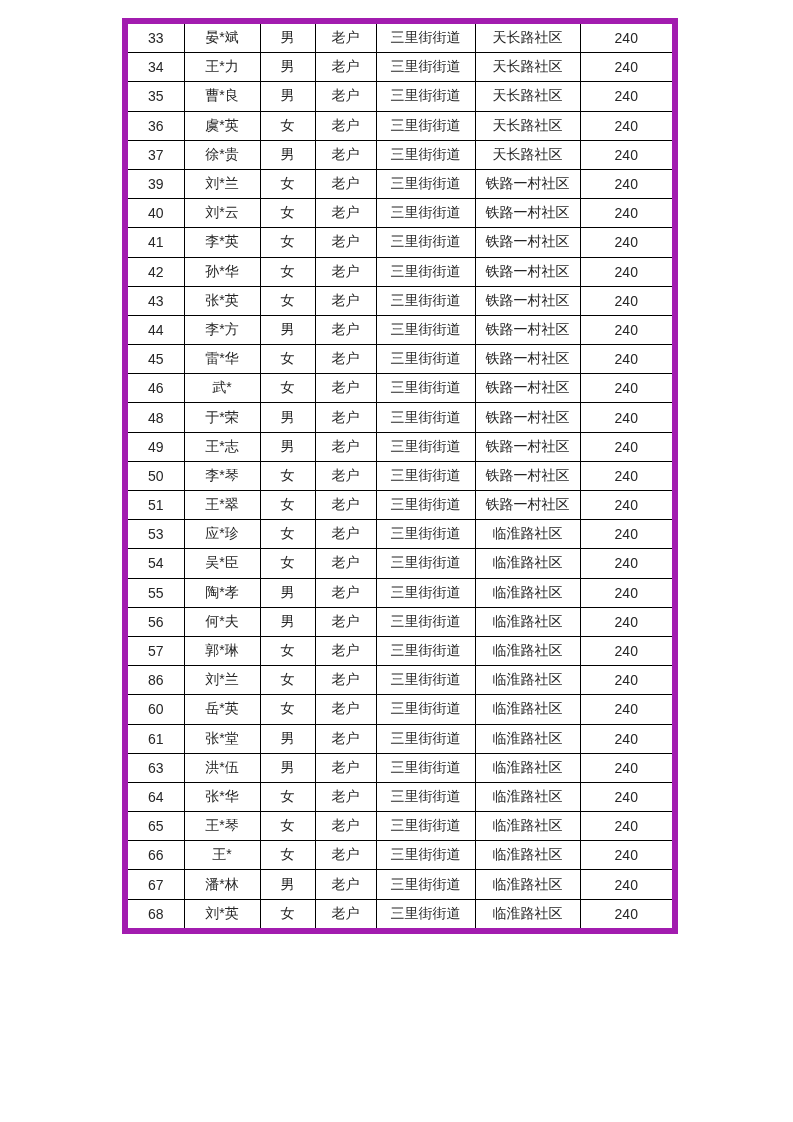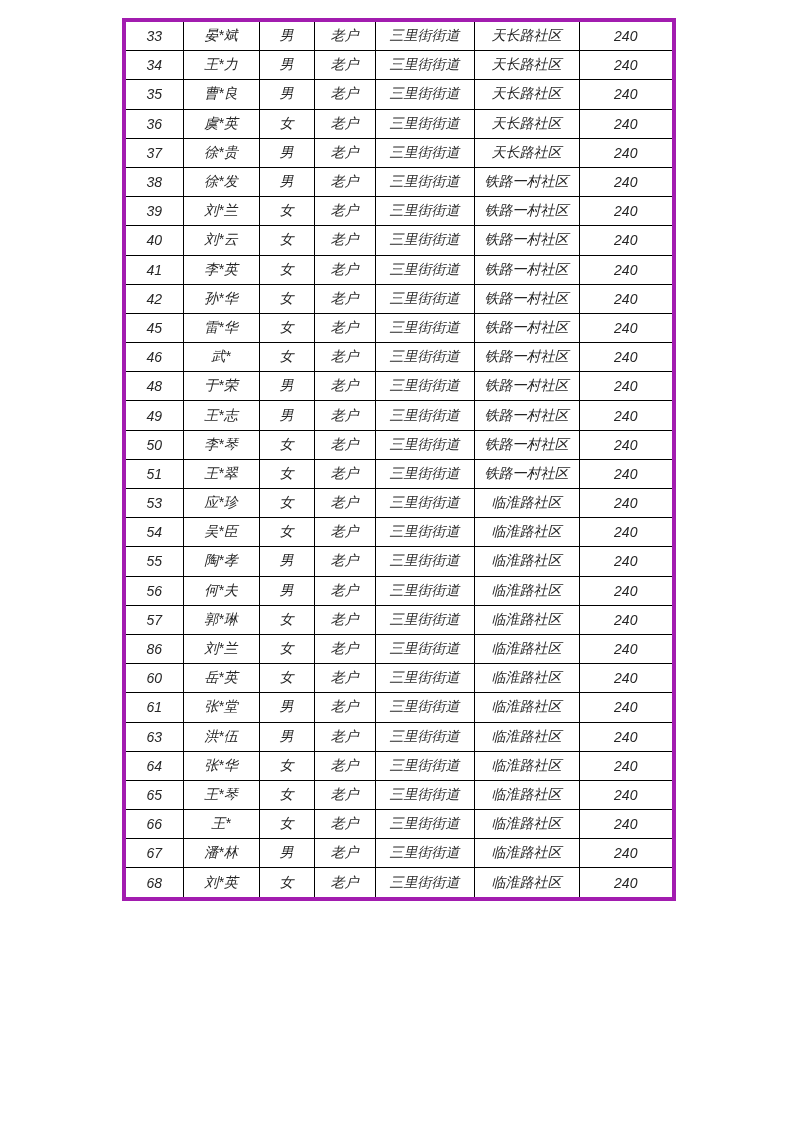--- a/index.html
+++ b/index.html
@@ -14,22 +14,21 @@
     font-family: "Liberation Sans", "DejaVu Sans", sans-serif;
     overflow: hidden;
   }
   .doc-table {
     position: absolute;
     left: 122px;
     top: 18px;
     width: 550px;
     border-collapse: collapse;
     table-layout: fixed;
-    border: 4px solid #a21caf;
-    font-style: italic;
+    border: 6px solid #a21caf;
   }
   .doc-table td {
     border: 1.5px solid #000000;
     text-align: center;
     vertical-align: middle;
     font-size: 14px;
     color: #262626;
     padding: 0;
     height: 28.2px; 
     white-space: nowrap;
@@ -96,29 +95,20 @@
       <tr>
         <td>37</td>
         <td>徐*贵</td>
         <td>男</td>
         <td>老户</td>
         <td>三里街街道</td>
         <td>天长路社区</td>
         <td>240</td>
       </tr>
       <tr>
-        <td>38</td>
-        <td>徐*发</td>
-        <td>男</td>
-        <td>老户</td>
-        <td>三里街街道</td>
-        <td>铁路一村社区</td>
-        <td>240</td>
-      </tr>
-      <tr>
         <td>39</td>
         <td>刘*兰</td>
         <td>女</td>
         <td>老户</td>
         <td>三里街街道</td>
         <td>铁路一村社区</td>
         <td>240</td>
       </tr>
       <tr>
         <td>40</td>
@@ -135,20 +125,38 @@
         <td>女</td>
         <td>老户</td>
         <td>三里街街道</td>
         <td>铁路一村社区</td>
         <td>240</td>
       </tr>
       <tr>
         <td>42</td>
         <td>孙*华</td>
         <td>女</td>
+        <td>老户</td>
+        <td>三里街街道</td>
+        <td>铁路一村社区</td>
+        <td>240</td>
+      </tr>
+      <tr>
+        <td>43</td>
+        <td>张*英</td>
+        <td>女</td>
+        <td>老户</td>
+        <td>三里街街道</td>
+        <td>铁路一村社区</td>
+        <td>240</td>
+      </tr>
+      <tr>
+        <td>44</td>
+        <td>李*方</td>
+        <td>男</td>
         <td>老户</td>
         <td>三里街街道</td>
         <td>铁路一村社区</td>
         <td>240</td>
       </tr>
       <tr>
         <td>45</td>
         <td>雷*华</td>
         <td>女</td>
         <td>老户</td>

